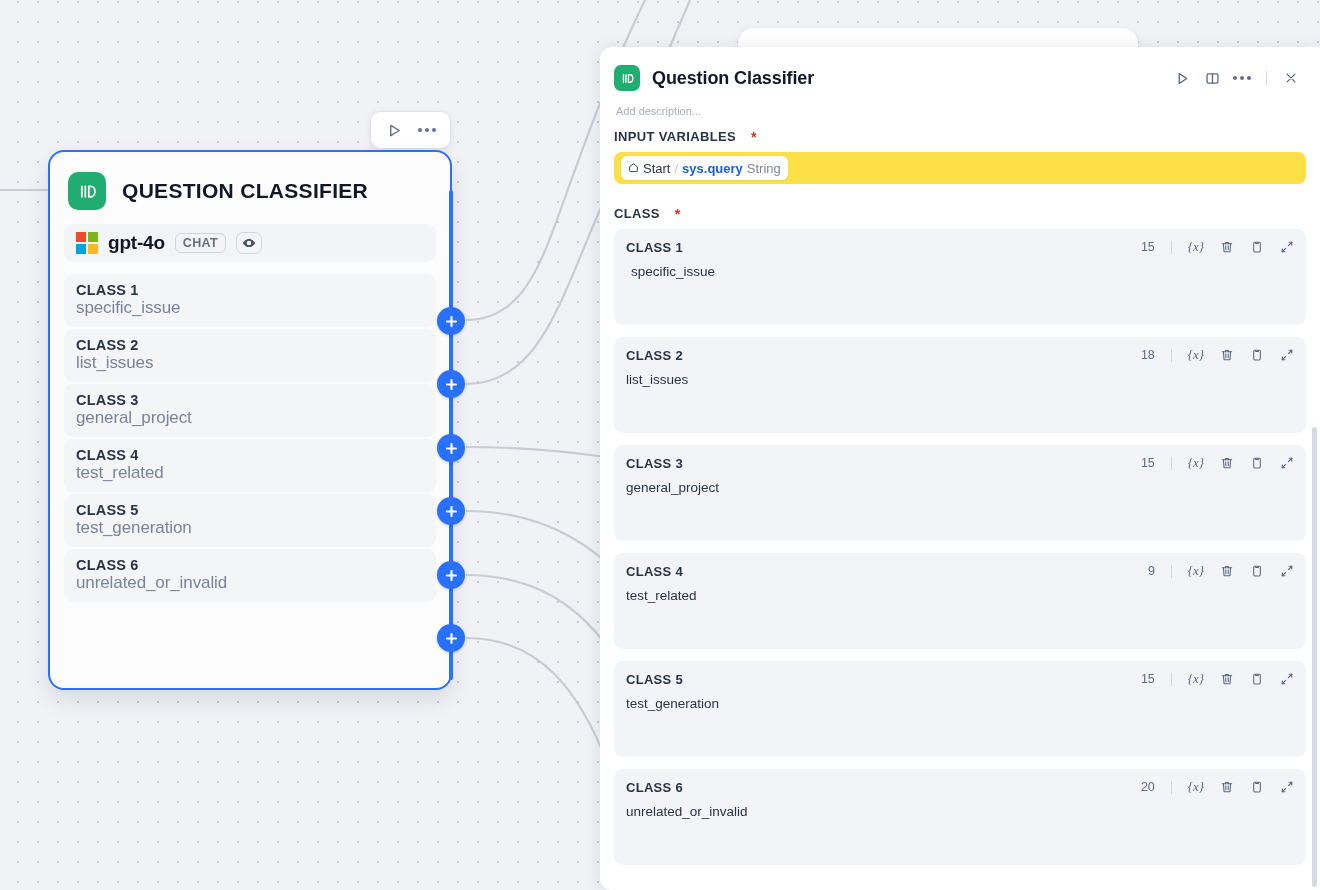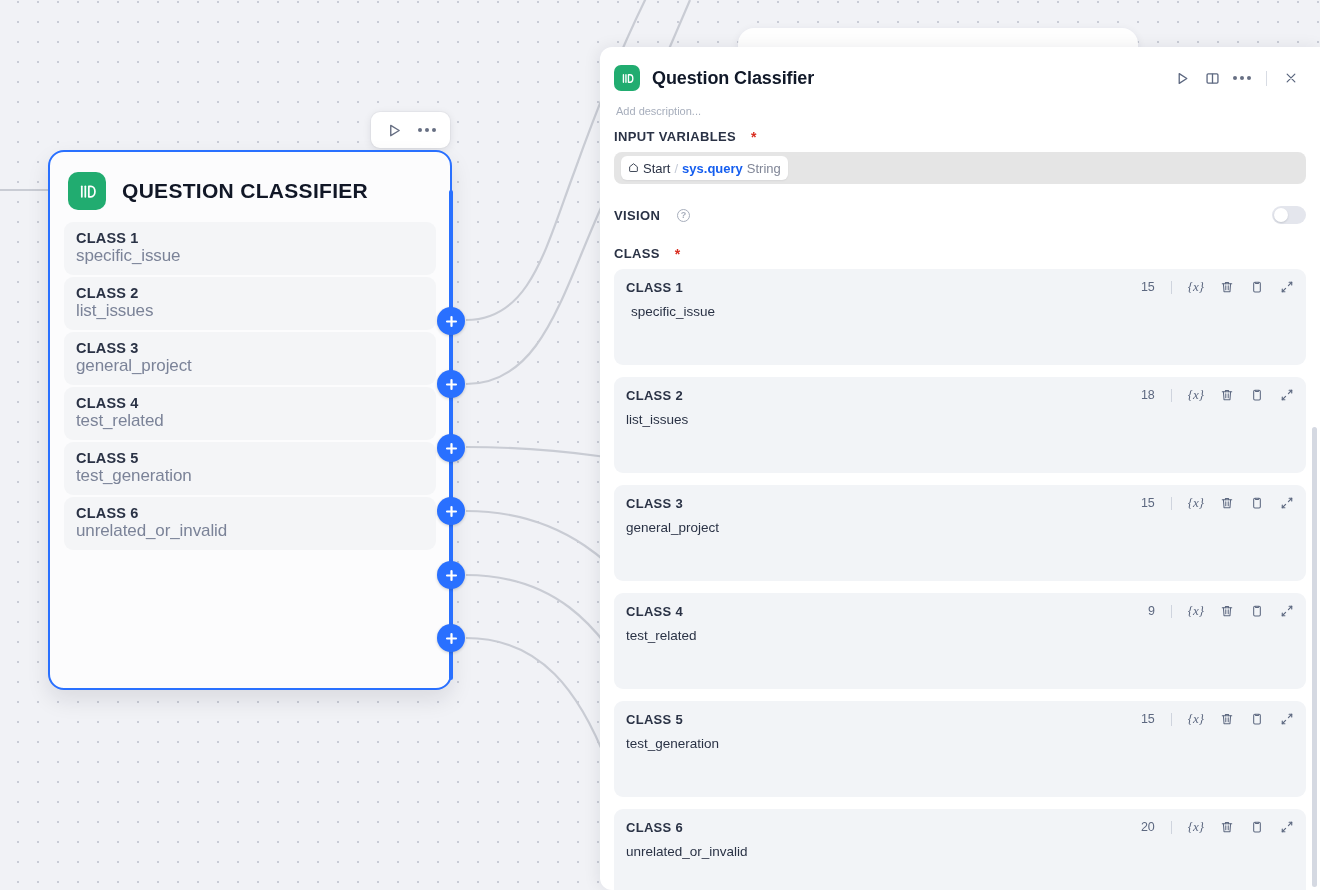--- a/index.html
+++ b/index.html
@@ -129,21 +129,21 @@
     font-size: 13px; font-weight: 700; color: #2a3245;
     letter-spacing: .35px; display: flex; align-items: center; gap: 15px;
   }
   .req { color: #d92d20; font-size: 14px; line-height: 1; }
   .help-icon {
     width: 13px; height: 13px; border-radius: 50%; border: 1px solid #a7aebc;
     color: #a7aebc; font-size: 9px; display: inline-flex; align-items: center;
     justify-content: center; font-weight: 700; margin-left: 2px;
   }
   .var-box {
-    margin-top: 8px; height: 32px; background: #e5e5e5; border-radius: 8px;
+    margin-top: 8px; height: 32px; background: #fde047; border-radius: 8px;
     display: flex; align-items: center; padding: 0 7px;
   }
   .var-pill {
     height: 24px; background: #fff; border-radius: 6px;
     display: flex; align-items: center; gap: 4px; padding: 0 7px;
     box-shadow: 0 1px 2px rgba(16,24,40,.06);
     font-size: 13px;
   }
   .var-start { color: #2a3245; font-weight: 400; }
   .var-slash { color: #c4cad6; }
@@ -219,20 +219,36 @@
       <div class="node-icon">
         <svg width="21" height="21" viewBox="0 0 24 24" fill="none" stroke="#fff" stroke-width="2" stroke-linecap="round">
           <path d="M5.5 6 V18"></path>
             <path d="M9.5 6 V18"></path>
           <path d="M13.5 6 H16 a4.5 6 0 0 1 0 12 H13.5 Z" stroke-linejoin="round"></path>
         </svg>
       </div>
       <div class="node-title">QUESTION CLASSIFIER</div>
     </div>
 
+    <div class="model-row">
+      <span class="ms-logo">
+        <span style="background:#f04a2a"></span>
+          <span style="background:#7cb518"></span>
+        <span style="background:#00a2e8"></span>
+          <span style="background:#fdb827"></span>
+      </span>
+      <span class="model-name">gpt-4o</span>
+      <span class="chat-badge">CHAT</span>
+      <span class="eye-badge">
+        <svg width="14" height="14" viewBox="0 0 24 24" fill="currentColor">
+          <path d="M12 5C6.5 5 2.7 9.5 1.5 12c1.2 2.5 5 7 10.5 7s9.3-4.5 10.5-7C21.3 9.5 17.5 5 12 5zm0 11a4 4 0 1 1 0-8 4 4 0 0 1 0 8z"></path>
+          <circle cx="12" cy="12" r="2.1" fill="#f2f4f7"></circle>
+        </svg>
+      </span>
+    </div>
 
     <div class="class-list">
       <div class="class-row">
         <div class="cl-label">CLASS 1</div>
         <div class="cl-value">specific_issue</div>
       </div>
       <div class="class-row">
         <div class="cl-label">CLASS 2</div>
         <div class="cl-value">list_issues</div>
       </div>
@@ -340,29 +356,20 @@
               <path d="M2.4 7 L8 2.5 L13.6 7 V13 a.8.8 0 0 1-.8.8 H3.2 a.8.8 0 0 1-.8-.8 Z"></path>
             </svg>
           </span>
           <span class="var-start">Start</span>
           <span class="var-slash">/</span>
           <span class="var-key">sys.query</span>
           <span class="var-type">String</span>
         </span>
       </div>
 
-      <div class="vision-row">
-        <div class="sec-label">
-          <span>VISION</span>
-          <span class="help-icon">?</span>
-        </div>
-        <div class="toggle">
-          <div class="knob"></div>
-        </div>
-      </div>
 
       <div class="class-section">
         <div class="sec-label">
           <span>CLASS</span>
           <span class="req">*</span>
         </div>
         <div class="class-cards" id="class-cards">
   <div class="class-card">
     <div class="cc-head">
       <span class="cc-label">CLASS 1</span>

